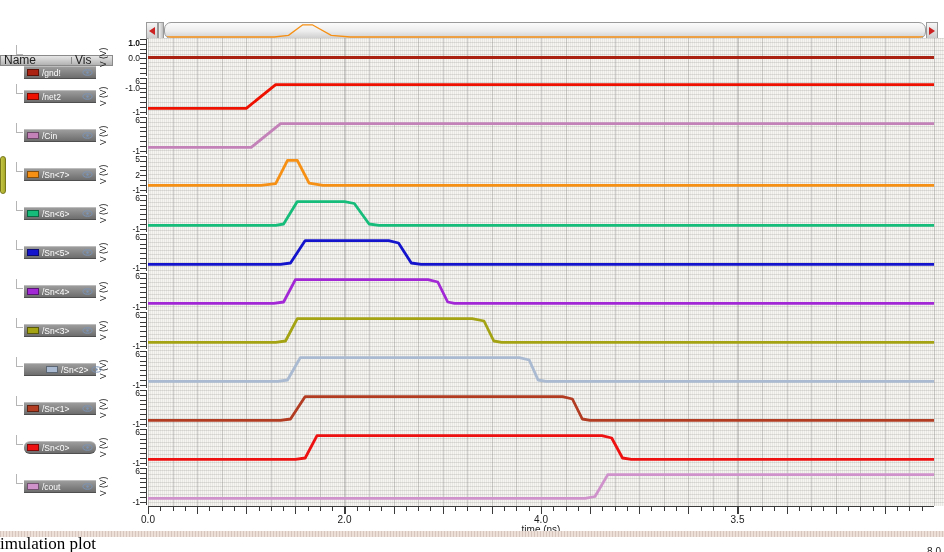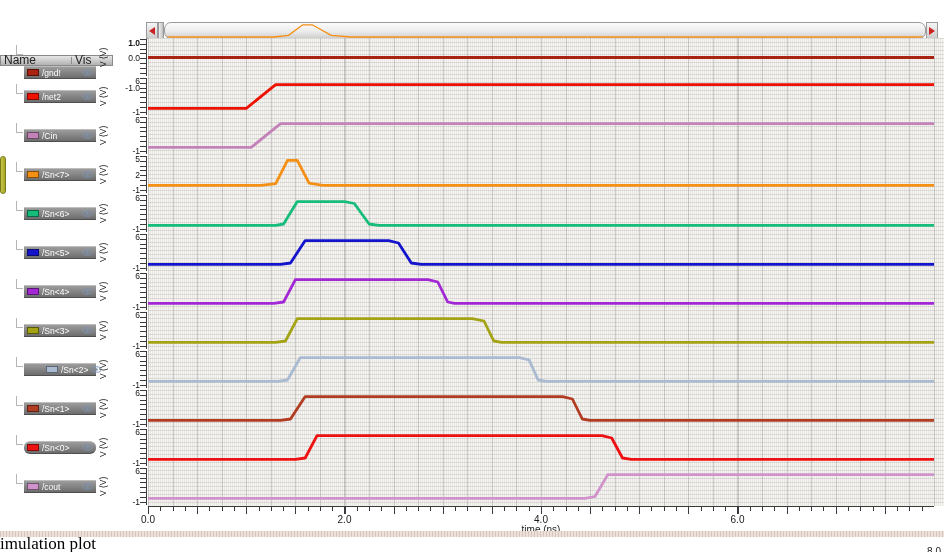--- a/index.html
+++ b/index.html
@@ -363,21 +363,21 @@
     </div>
 
   <div class="xaxis">
     <div class="xline"></div>
     <div class="xminor"></div>
     <div class="xmajor"></div>
     <div id="xlabels">
         <div class="xlab" style="left: 0px;">0.0</div>
         <div class="xlab" style="left: 196.5px;">2.0</div>
         <div class="xlab" style="left: 393px;">4.0</div>
-        <div class="xlab" style="left: 589.5px;">6.0</div>
+        <div class="xlab" style="left: 589.5px;">3.5</div>
         <div class="xlab" style="left: 786px; margin-top: 32px;">8.0</div>
       </div>
     <div class="xtitle">time (ns)</div>
   </div>
 
   <div class="bottom-band"></div>
   <div class="footer-caption">imulation plot</div>
 
 </div>
 

